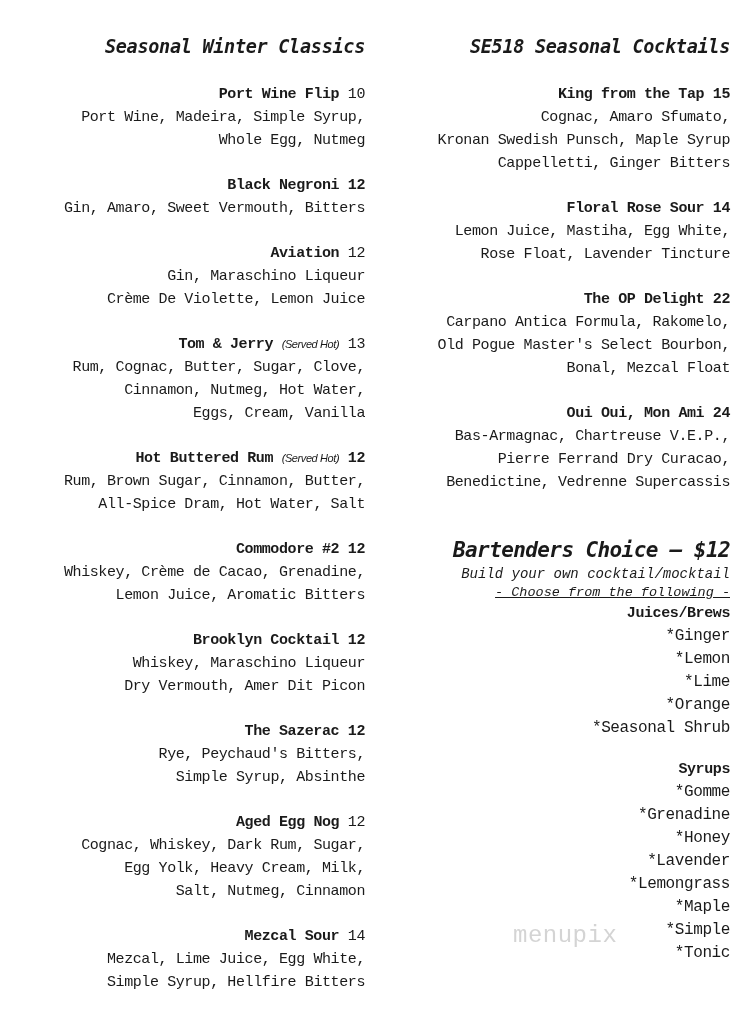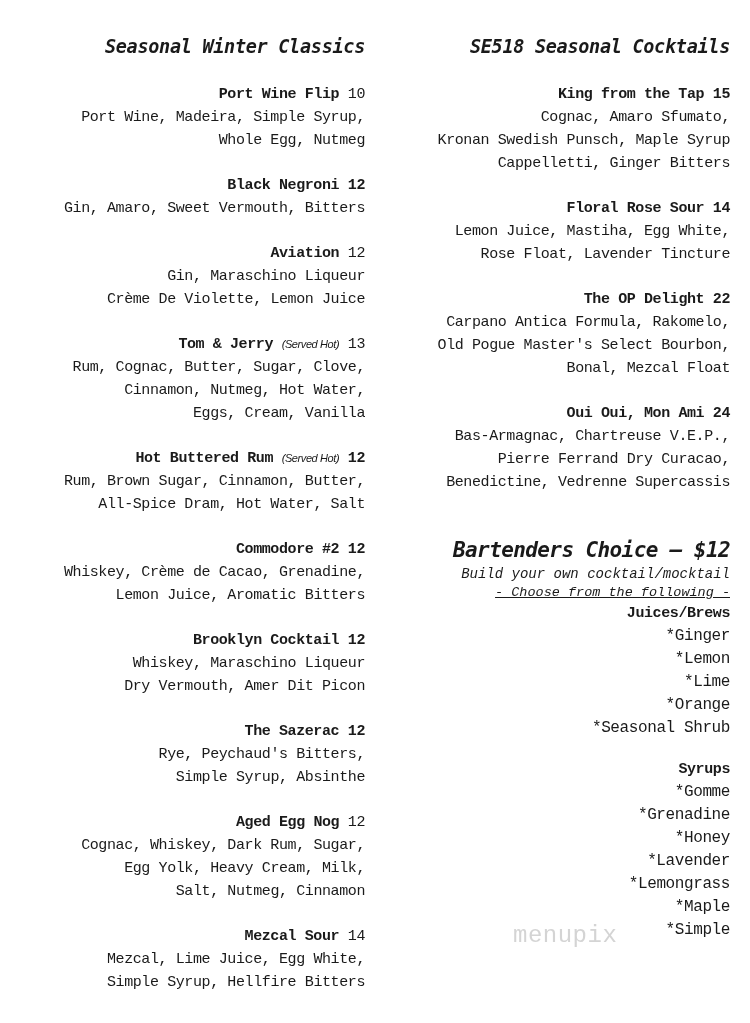--- a/index.html
+++ b/index.html
@@ -143,18 +143,19 @@
         </div>
         <div class="group">
           <div class="group-title">Syrups</div>
           <div class="opt">*Gomme</div>
           <div class="opt">*Grenadine</div>
           <div class="opt">*Honey</div>
           <div class="opt">*Lavender</div>
           <div class="opt">*Lemongrass</div>
           <div class="opt">*Maple</div>
           <div class="opt">*Simple</div>
+          <div class="opt">*Tonic</div>
         </div>
       </div>
   </div>
 </div>
 
 <div class="watermark">menupix</div>
 
 </body></html>

